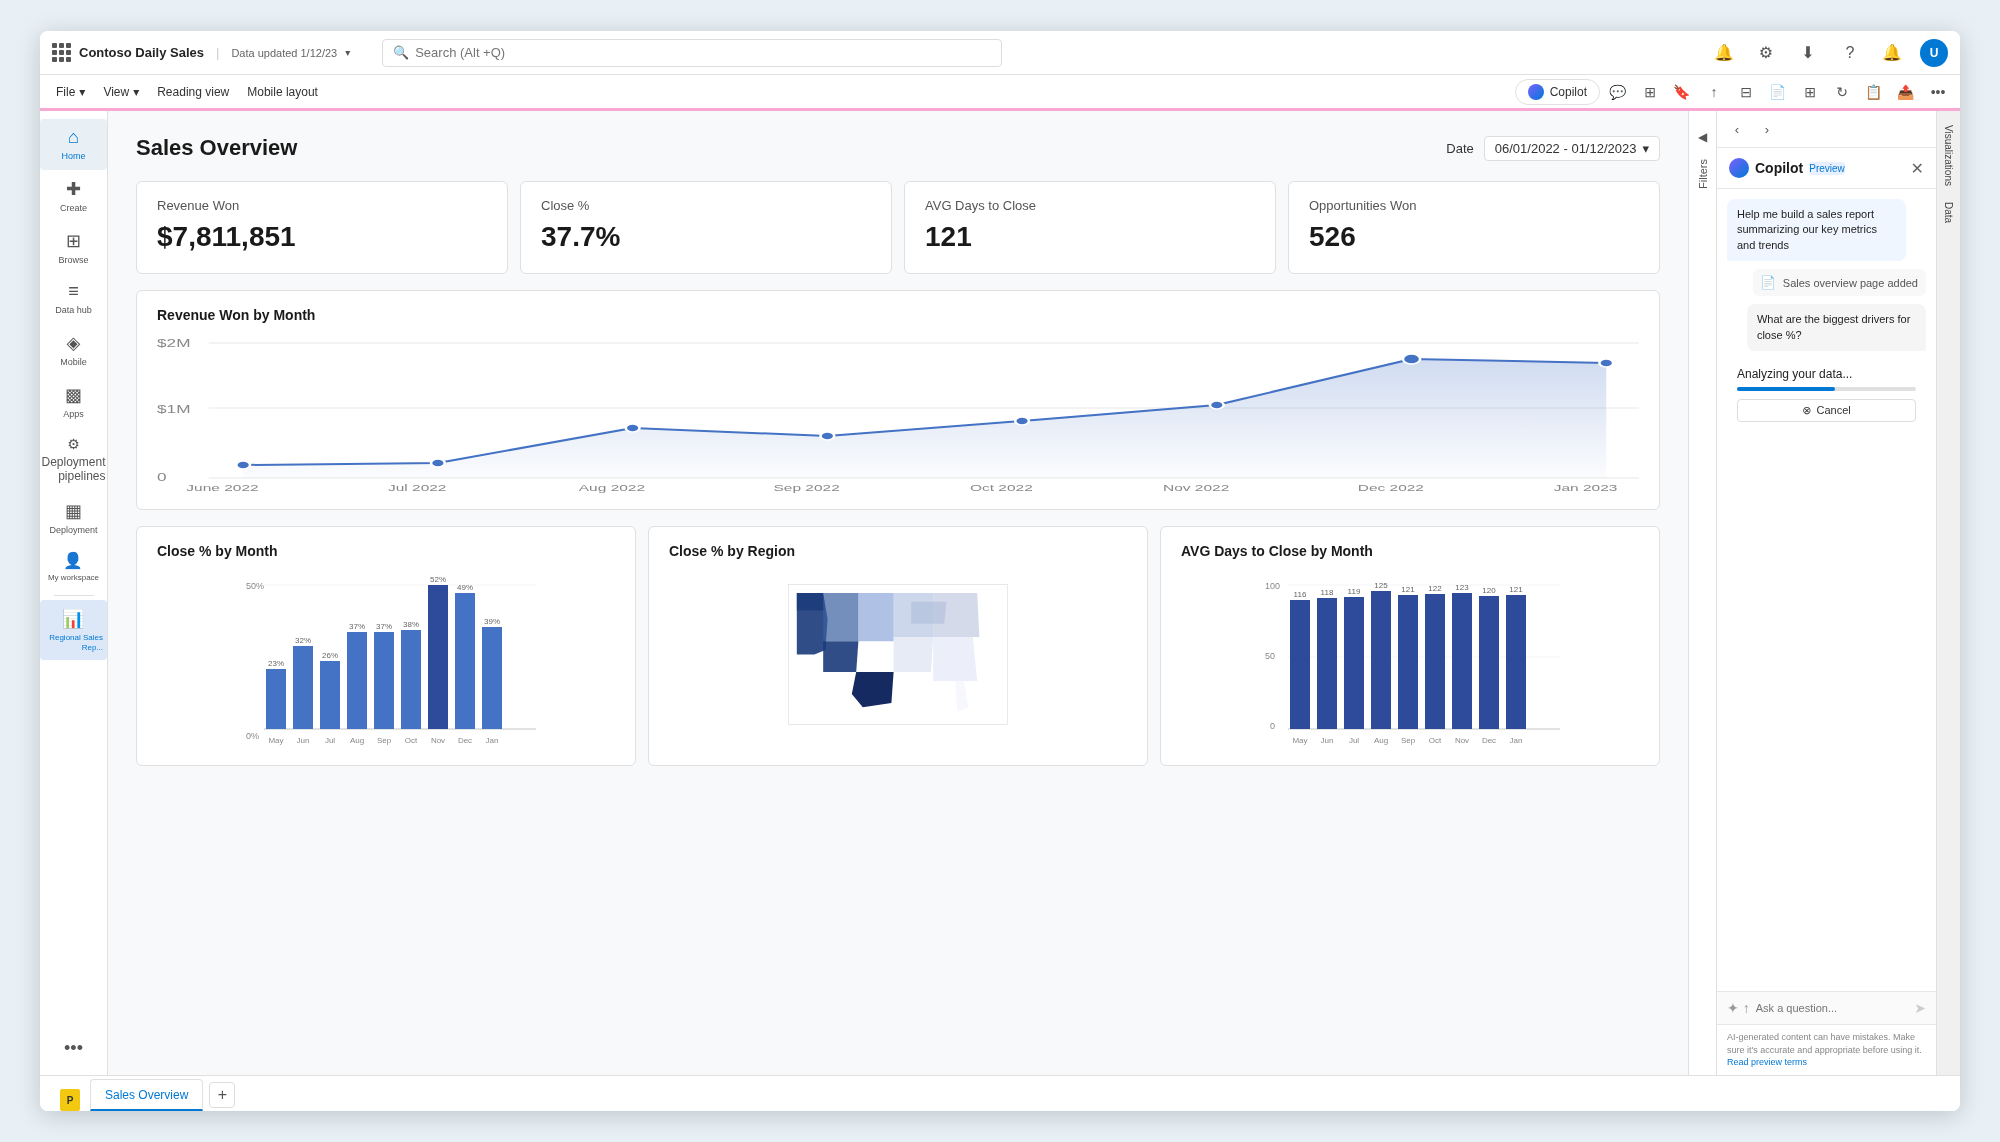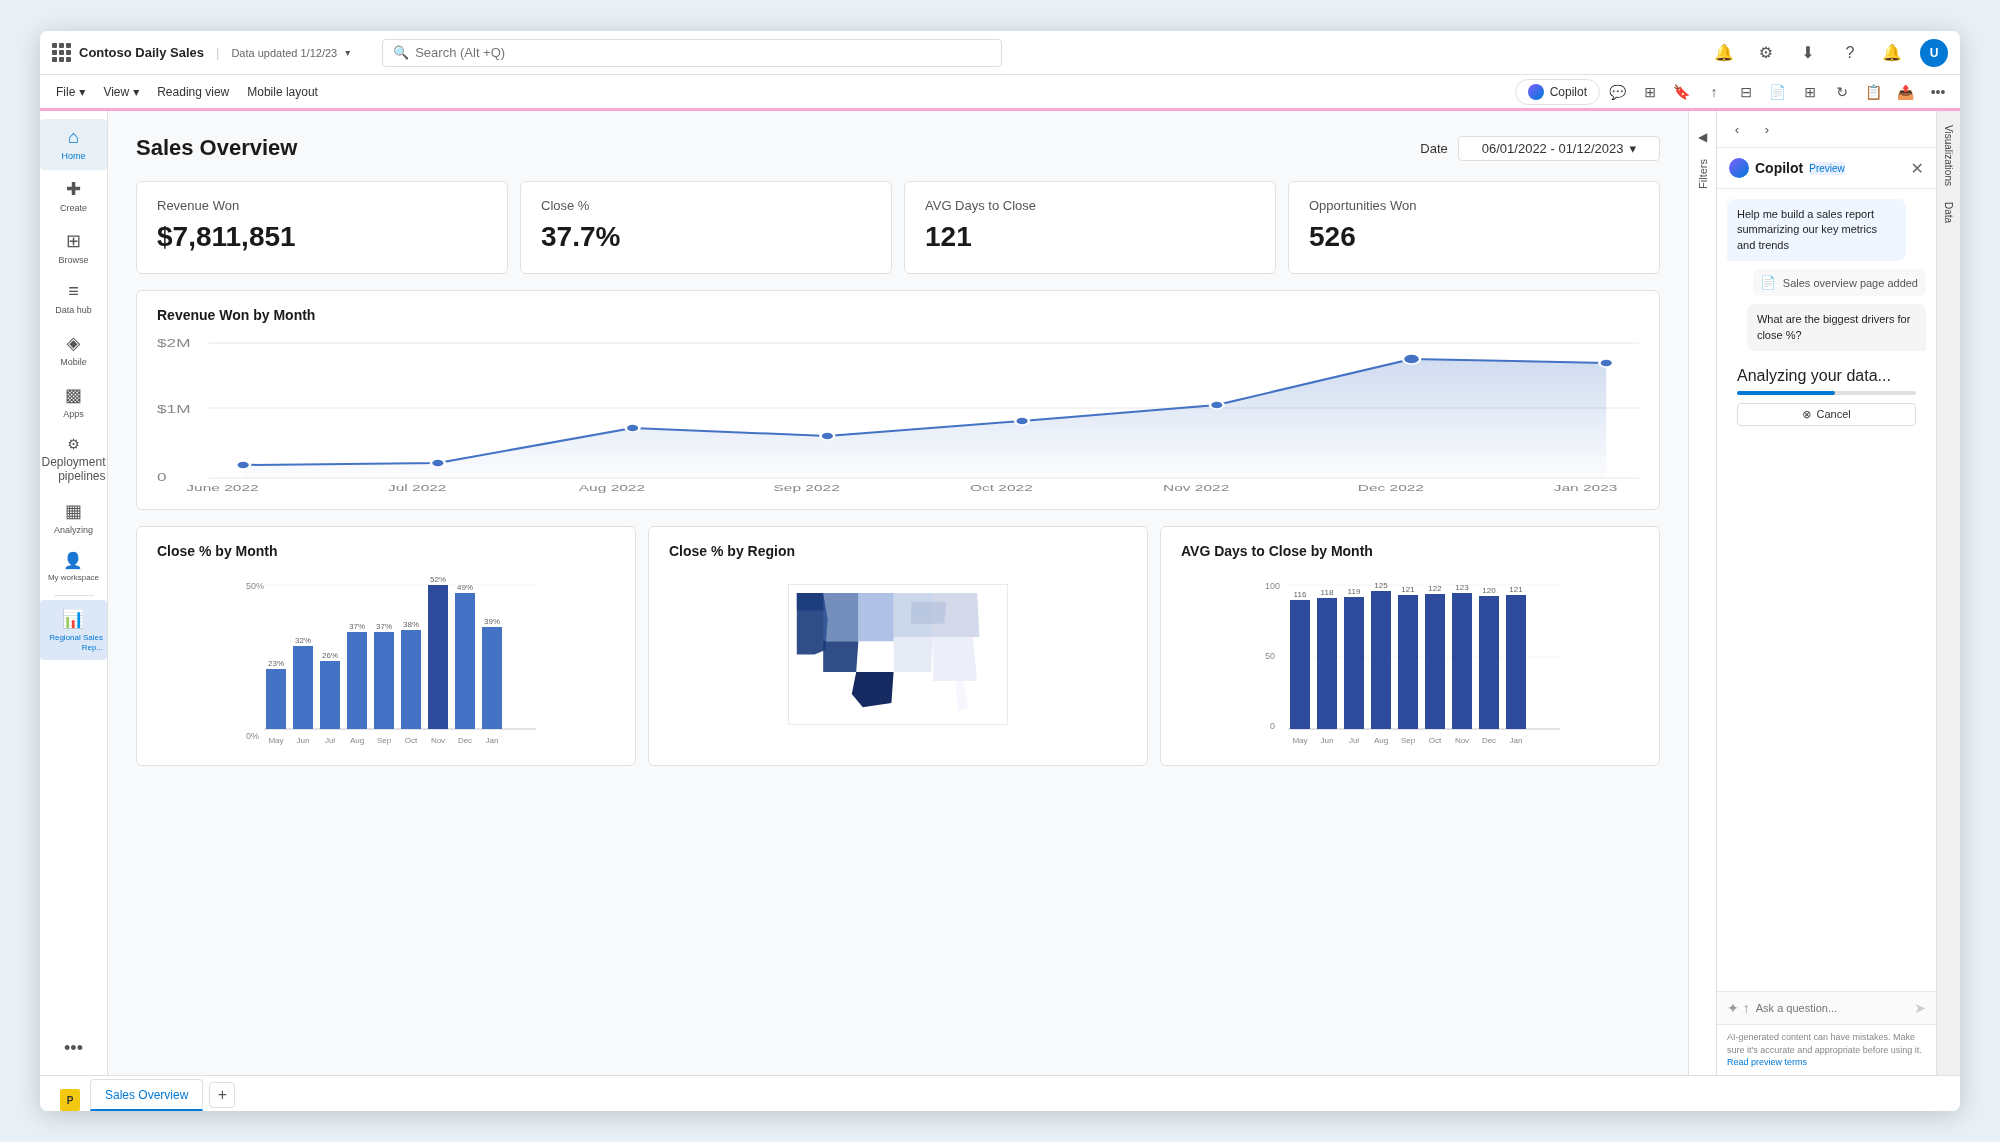--- a/index.html
+++ b/index.html
@@ -189,21 +189,21 @@
       gap: 10px;
       font-size: 13px;
       color: #333;
     }
     .date-range-btn {
       display: flex;
       align-items: center;
       gap: 6px;
       border: 1px solid #ddd;
       border-radius: 4px;
-      padding: 4px 23px;
+      padding: 4px 10px;
       cursor: pointer;
       background: #fff;
       font-size: 13px;
     }
 
     
     .kpi-row {
       display: grid;
       grid-template-columns: repeat(4, 1fr);
       gap: 12px;
@@ -332,21 +332,21 @@
     }
     .copilot-page-added {
       display: flex; align-items: center; gap: 6px;
       font-size: 11px; color: #555; padding: 6px 8px; background: #f8f8f8; border-radius: 6px; align-self: flex-end;
     }
     .page-added-icon { color: #0078d4; font-size: 13px; }
 
     .analyzing-section {
       padding: 8px 10px;
     }
-    .analyzing-title { font-size: 16px; font-weight: 500; color: #222; margin-bottom: 6px; }
+    .analyzing-title { font-size: 12px; font-weight: 500; color: #222; margin-bottom: 6px; }
     .analyzing-bar-bg { width: 100%; height: 4px; background: #e0e0e0; border-radius: 2px; margin-bottom: 8px; }
     .analyzing-bar-fill { width: 55%; height: 4px; background: #0078d4; border-radius: 2px; }
     .cancel-btn {
       display: flex; align-items: center; gap: 5px; font-size: 11px; color: #333; cursor: pointer; padding: 4px 8px; border: 1px solid #ddd; border-radius: 4px; background: #fff; justify-content: center;
     }
 
     .copilot-input-area {
       border-top: 1px solid #e8e8e8;
       padding: 8px 10px;
       display: flex;
@@ -534,21 +534,21 @@
       <div class="sidebar-item">
         <span class="sidebar-icon">▩</span>
         <span class="sidebar-label">Apps</span>
       </div>
       <div class="sidebar-item">
         <span class="sidebar-icon" style="font-size:14px;">⚙</span>
         <span class="sidebar-label" style="font-size:12px;">Deployment pipelines</span>
       </div>
       <div class="sidebar-item">
         <span class="sidebar-icon">▦</span>
-        <span class="sidebar-label">Analyzing</span>
+        <span class="sidebar-label">Deployment</span>
       </div>
       <div class="sidebar-item">
         <span class="sidebar-icon" style="font-size:16px;">👤</span>
         <span class="sidebar-label" style="font-size:8px;">My workspace</span>
       </div>
       <div class="sidebar-divider"></div>
       <div class="sidebar-item active-blue">
         <span class="sidebar-icon" style="color:#0078d4;">📊</span>
         <span class="sidebar-label" style="font-size:8px; color:#0078d4;">Regional Sales Rep...</span>
       </div>

